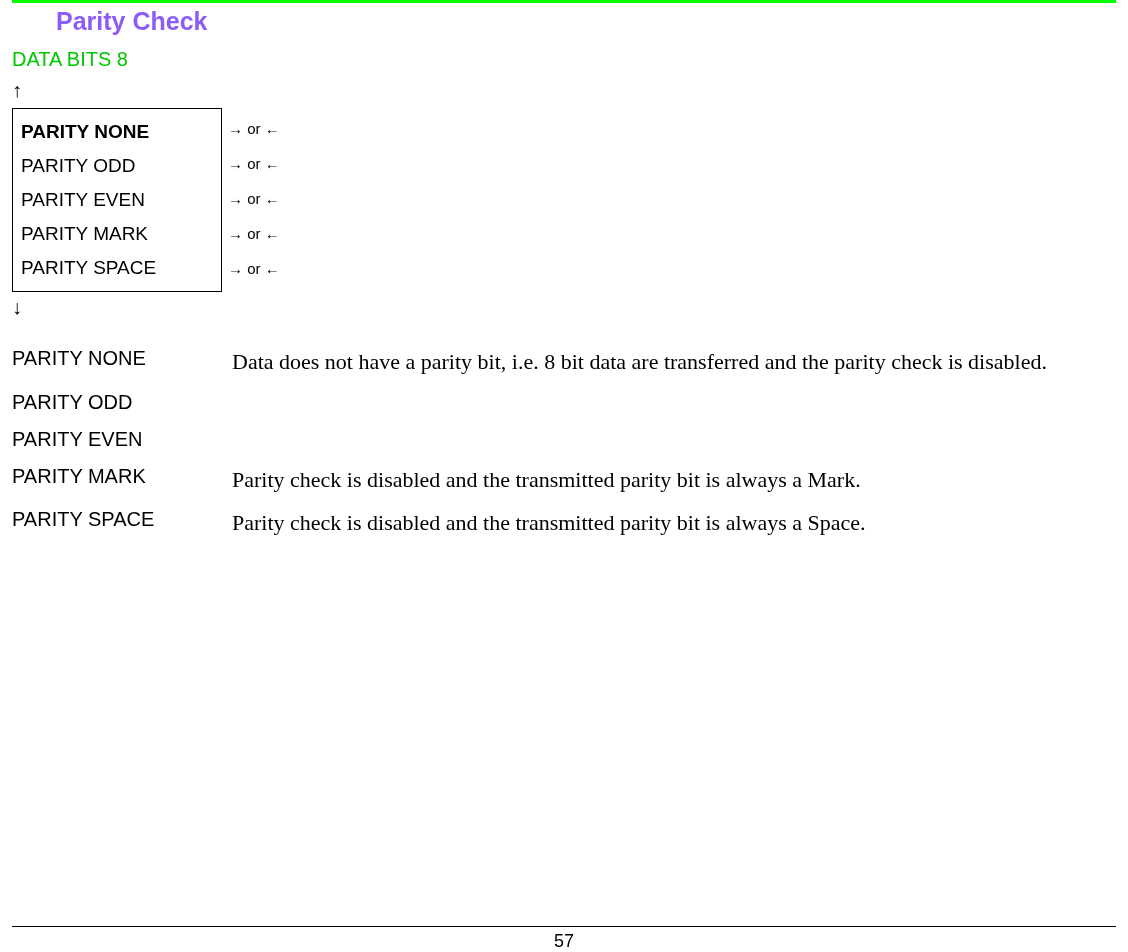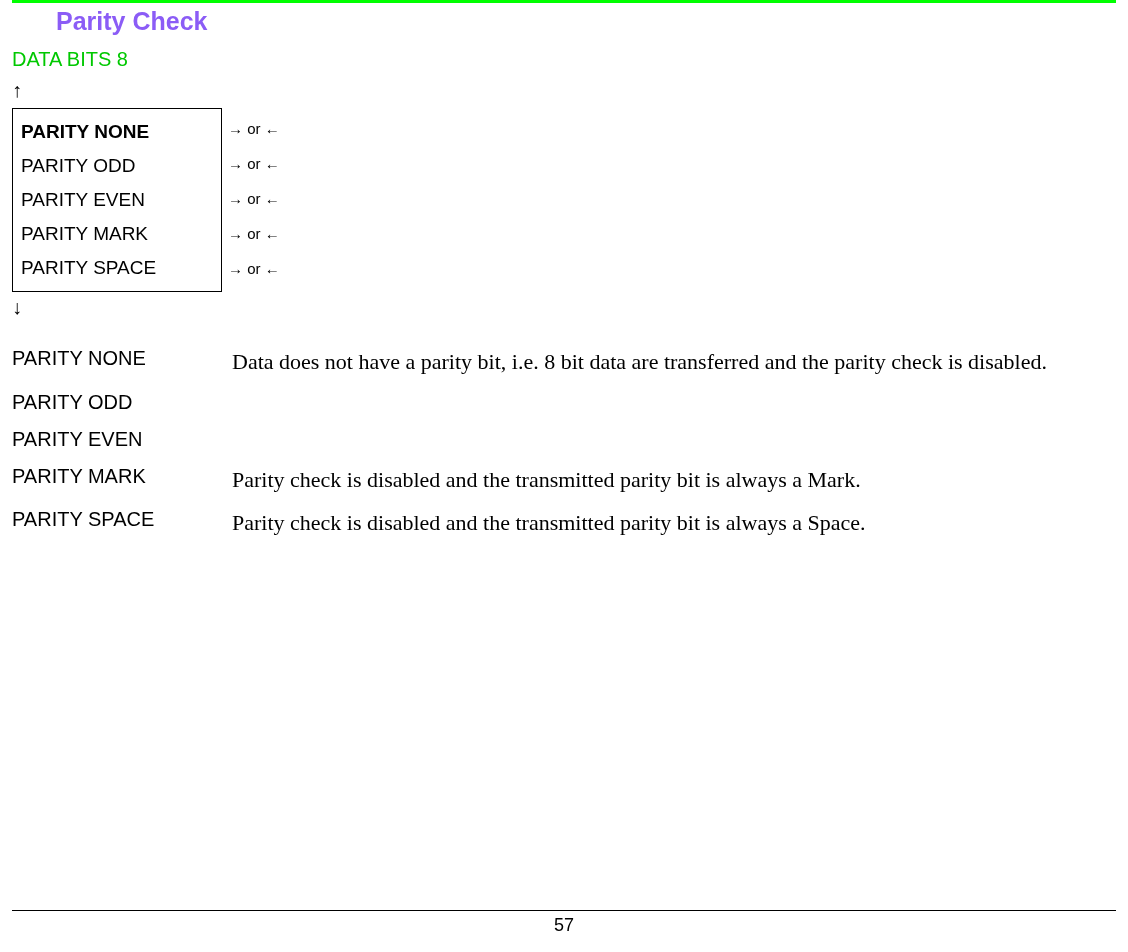--- a/index.html
+++ b/index.html
@@ -80,21 +80,21 @@
   }
   .def-desc{
     flex:1;
     font-family:Georgia,'Times New Roman',serif;
     font-size:22px;
     line-height:1.35;
   }
   .footer{
     position:absolute;
     left:12px;right:12px;
-    bottom:16px;
+    bottom:0;
     text-align:center;
   }
   .footer-line{
     border-top:1px solid #000;
     margin-bottom:4px;
   }
   .page-num{
     font-size:18px;
   }
 </style>

